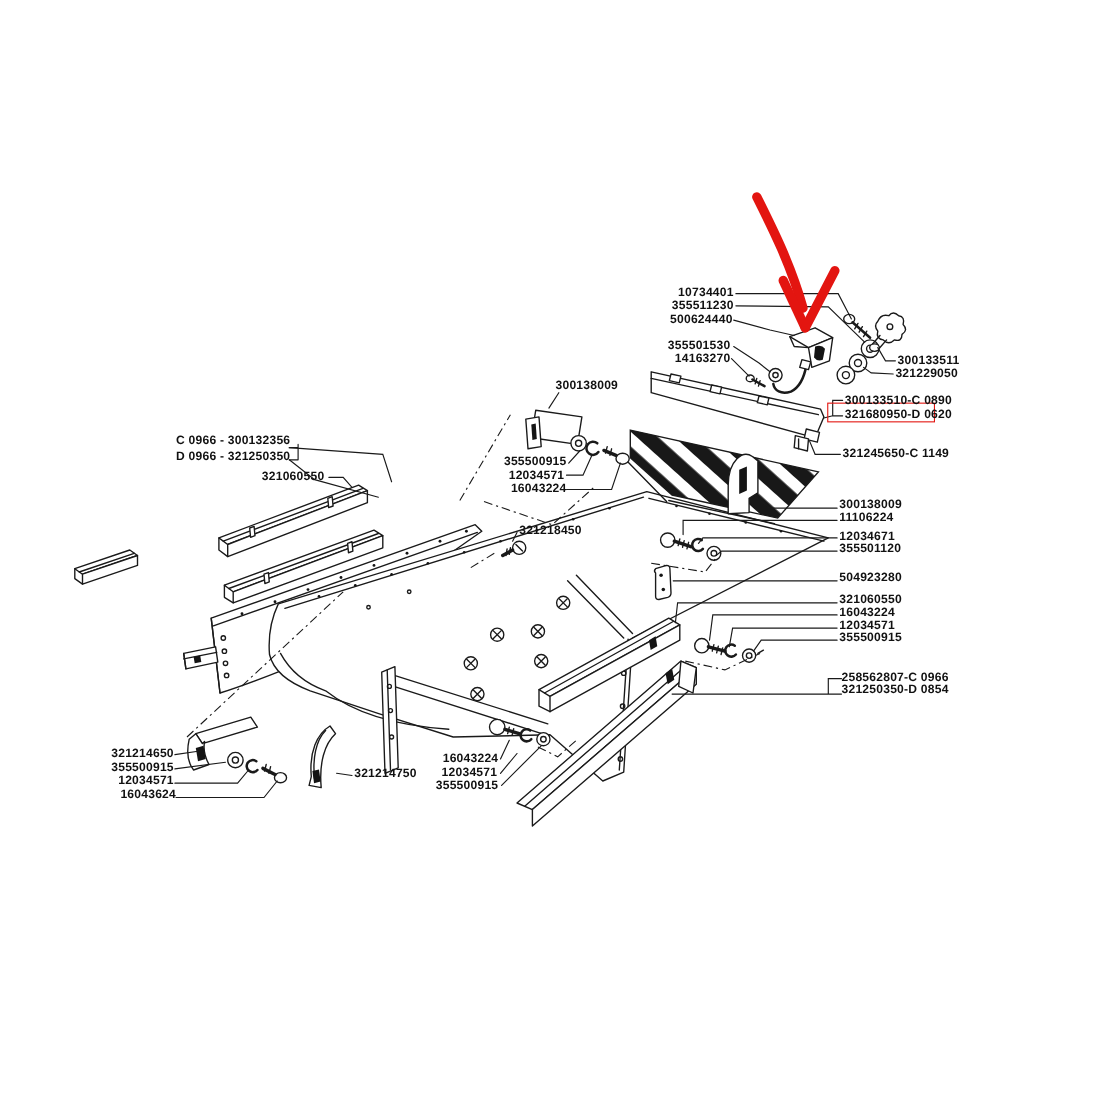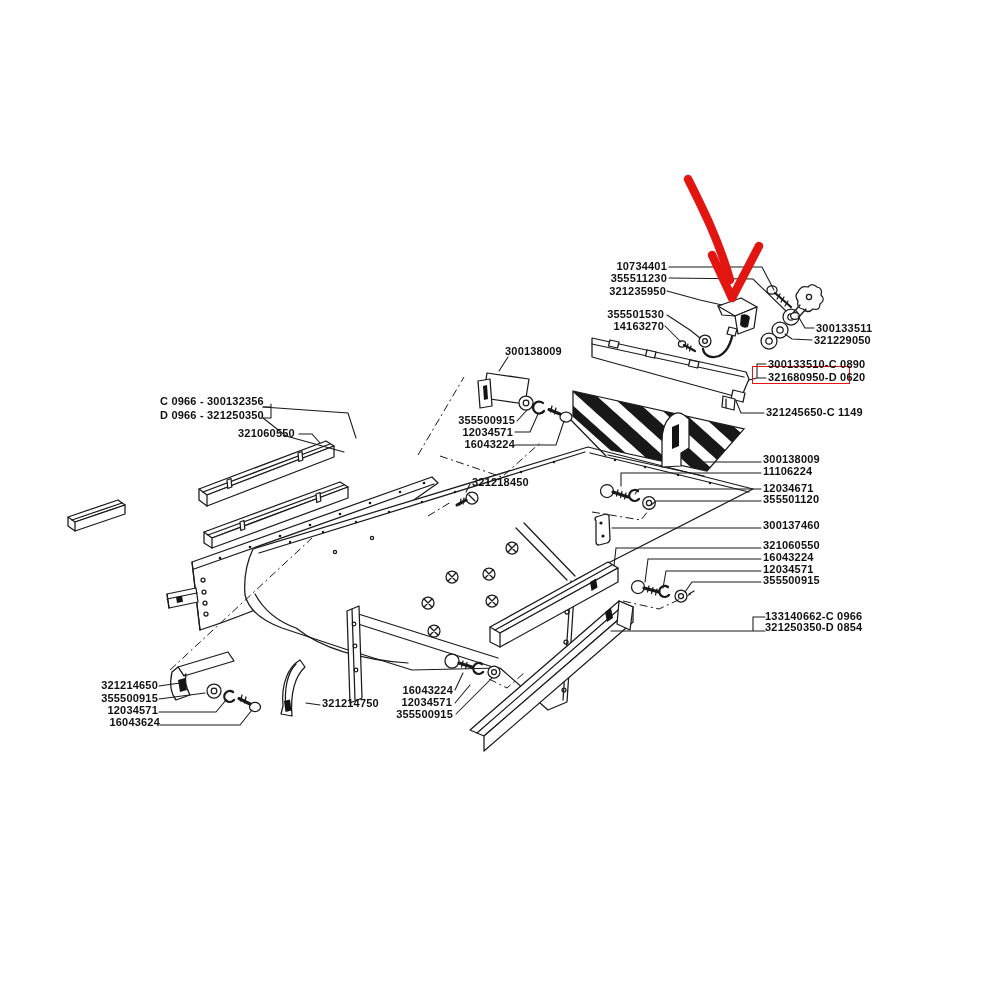--- a/index.html
+++ b/index.html
@@ -335,46 +335,46 @@
     <path class="red" d="M 688 179 C 703 209 719 241 730 280"></path>
     <path class="red" d="M 712 255 L 732 298"></path>
     <path class="red" d="M 759 246 L 732 298"></path>
   </g>
 </svg>
 
 <div id="hlbox"></div>
 
 <div class="lbl r" style="right:333px;top:261px">10734401</div>
 <div class="lbl r" style="right:333px;top:273px">355511230</div>
-<div class="lbl r" style="right:334px;top:286px">321235950</div>
+<div class="lbl r" style="right:334px;top:286px">500624440</div>
 <div class="lbl r" style="right:336px;top:309px">355501530</div>
 <div class="lbl r" style="right:336px;top:321px">14163270</div>
 <div class="lbl" style="left:816px;top:323px">300133511</div>
 <div class="lbl" style="left:814px;top:335px">321229050</div>
 <div class="lbl" style="left:768px;top:359px">300133510-C 0890</div>
 <div class="lbl" style="left:768px;top:372px">321680950-D 0620</div>
 <div class="lbl" style="left:766px;top:407px">321245650-C 1149</div>
 <div class="lbl" style="left:505px;top:346px">300138009</div>
 <div class="lbl" style="left:160px;top:396px">C 0966 - 300132356</div>
 <div class="lbl" style="left:160px;top:410px">D 0966 - 321250350</div>
 <div class="lbl" style="left:238px;top:428px">321060550</div>
 <div class="lbl r" style="right:485px;top:415px">355500915</div>
 <div class="lbl r" style="right:487px;top:427px">12034571</div>
 <div class="lbl r" style="right:485px;top:439px">16043224</div>
 <div class="lbl" style="left:472px;top:477px">321218450</div>
 <div class="lbl" style="left:763px;top:454px">300138009</div>
 <div class="lbl" style="left:763px;top:466px">11106224</div>
 <div class="lbl" style="left:763px;top:483px">12034671</div>
 <div class="lbl" style="left:763px;top:494px">355501120</div>
-<div class="lbl" style="left:763px;top:520px">300137460</div>
+<div class="lbl" style="left:763px;top:520px">504923280</div>
 <div class="lbl" style="left:763px;top:540px">321060550</div>
 <div class="lbl" style="left:763px;top:552px">16043224</div>
 <div class="lbl" style="left:763px;top:564px">12034571</div>
 <div class="lbl" style="left:763px;top:575px">355500915</div>
-<div class="lbl" style="left:765px;top:611px">133140662-C 0966</div>
+<div class="lbl" style="left:765px;top:611px">258562807-C 0966</div>
 <div class="lbl" style="left:765px;top:622px">321250350-D 0854</div>
 <div class="lbl r" style="right:842px;top:680px">321214650</div>
 <div class="lbl r" style="right:842px;top:693px">355500915</div>
 <div class="lbl r" style="right:842px;top:705px">12034571</div>
 <div class="lbl r" style="right:840px;top:717px">16043624</div>
 <div class="lbl" style="left:322px;top:698px">321214750</div>
 <div class="lbl r" style="right:547px;top:685px">16043224</div>
 <div class="lbl r" style="right:548px;top:697px">12034571</div>
 <div class="lbl r" style="right:547px;top:709px">355500915</div>
 

